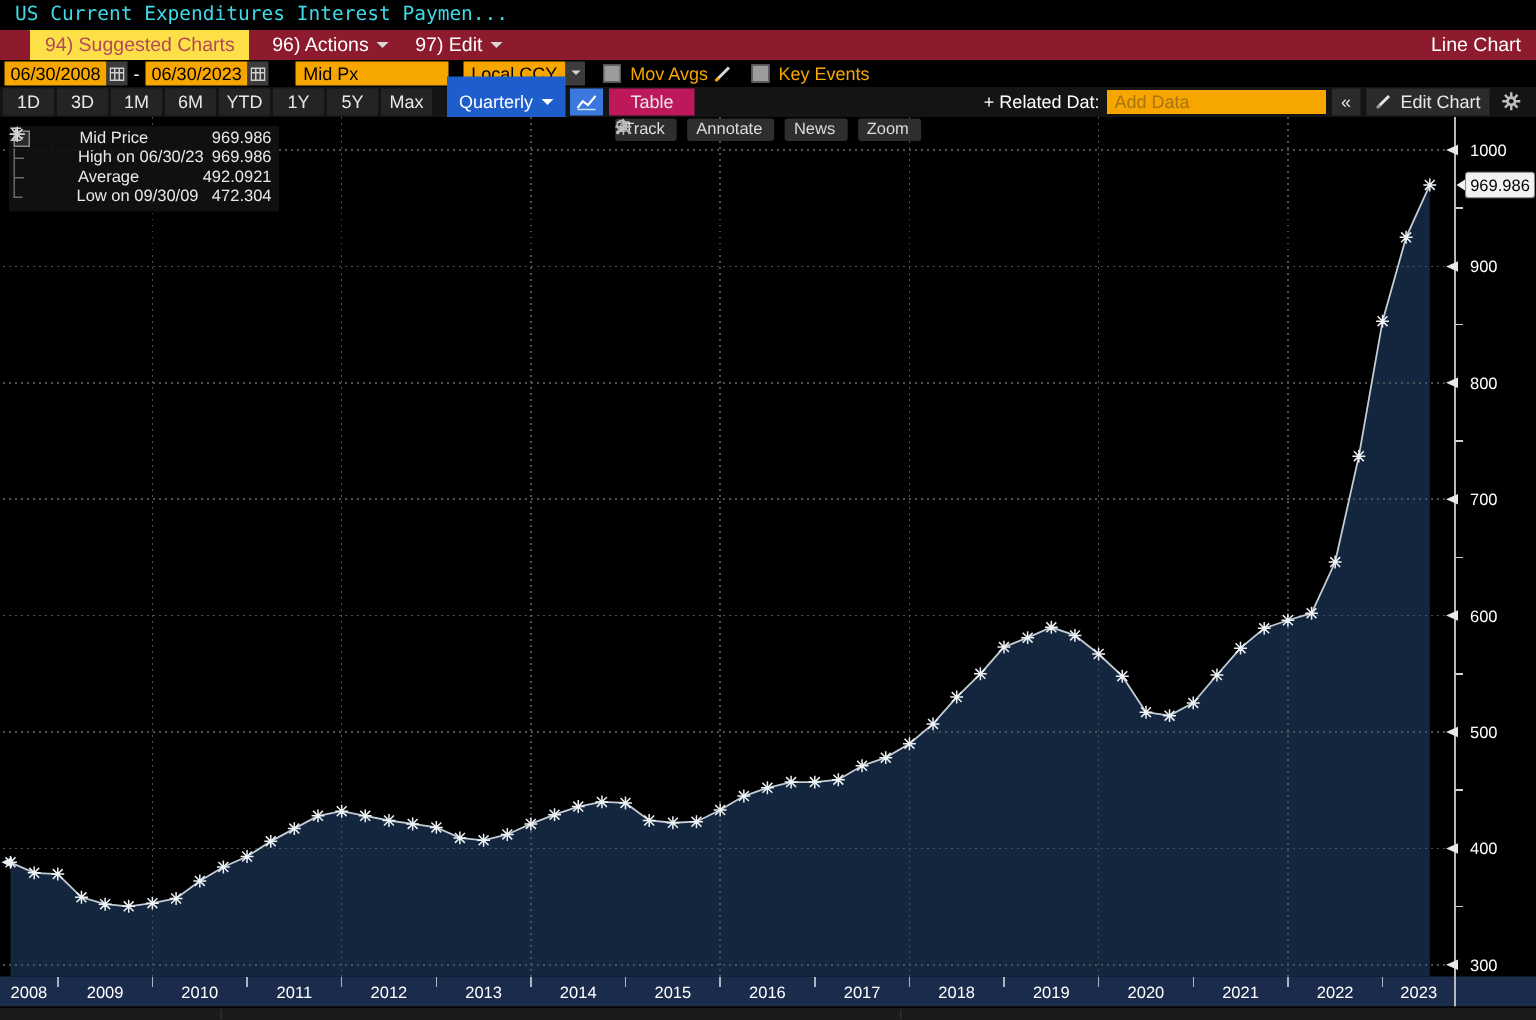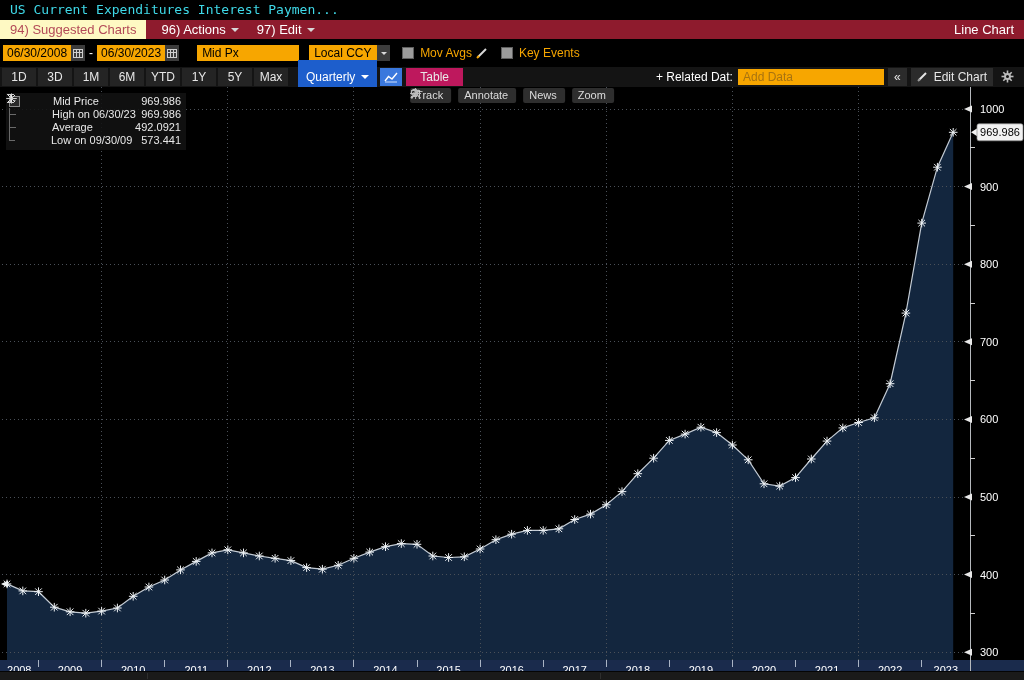--- a/index.html
+++ b/index.html
@@ -9,29 +9,29 @@
   
   .titlebar{height:20px;background:#000;display:flex;align-items:center;
     font-family:"DejaVu Sans Mono",monospace;font-size:13px;color:#3fd9e8;gap:12px;}
   .titlebar .t1{margin-left:10px;}
   .titlebar .t2{margin-left:74px;}
 
   
   .cmdbar{height:20px;background:#8e1b2d;display:flex;align-items:stretch;font-size:13px;color:#fff;}
   .field{background:#f7a600;color:#000;display:flex;align-items:center;}
   .ticker{width:146px;padding:0 6px;margin-right:4px;}
-  .suggested{background:#fef9c3;color:#b34a58;padding:0 10px;display:flex;align-items:center;margin-right:6px;}
+  .suggested{background:#fde047;color:#b34a58;padding:0 10px;display:flex;align-items:center;margin-right:6px;margin-left:20px;}
   .menu{display:flex;align-items:center;gap:5px;padding:0 9px;cursor:default;}
   .caret-down{width:0;height:0;border-left:4px solid transparent;border-right:4px solid transparent;
     border-top:4px solid #d8d8d8;display:inline-block;}
   .cmd-spacer{flex:1;}
   .viewlabel{display:flex;align-items:center;padding-right:10px;font-size:13px;}
 
   
-  .settingsbar{height:28px;background:#000;display:flex;align-items:center;font-size:12px;color:#fff;}
+  .settingsbar{height:18px;background:#000;display:flex;align-items:center;font-size:12px;color:#fff;}
   .datefield{height:16px;padding:0 4px;margin-left:3px;font-size:12px;}
   .squarebtn{width:14px;height:16px;background:#3c3c3c;display:flex;align-items:center;justify-content:center;}
   .dash{margin:0 4px;}
   .pxfield{width:92px;height:16px;padding:0 5px;margin-left:18px;}
   .ccyfield{width:58px;height:16px;padding:0 5px;margin-left:10px;}
   .checkbox{width:10px;height:10px;background:#9c9c9c;border:1px solid #5f5f5f;margin-left:12px;}
   .orange-label{color:#f7a600;margin-left:6px;}
 
   
   .periodbar{height:20px;background:#141414;display:flex;align-items:center;font-size:12px;color:#e8e8e8;}
@@ -338,21 +338,21 @@
       </div>
       <div class="lrow">
         <span class="tree tree-end"></span>
         <span class="licon">
           <svg width="9" height="11">
               <line x1="4.5" y1="1" x2="4.5" y2="9.5" stroke="#cfcfcf"></line>
               <line x1="1" y1="9.5" x2="8" y2="9.5" stroke="#cfcfcf"></line>
             </svg>
         </span>
         <span class="llabel">Low on 09/30/09</span>
-        <span class="lvalue">573.441</span>
+        <span class="lvalue">472.304</span>
       </div>
     </div>
   </div>
 
   <div class="bottombar">
     <div class="div" style="left:147px"></div>
     <div class="div" style="left:600px"></div>
   </div>
 </div>
 

